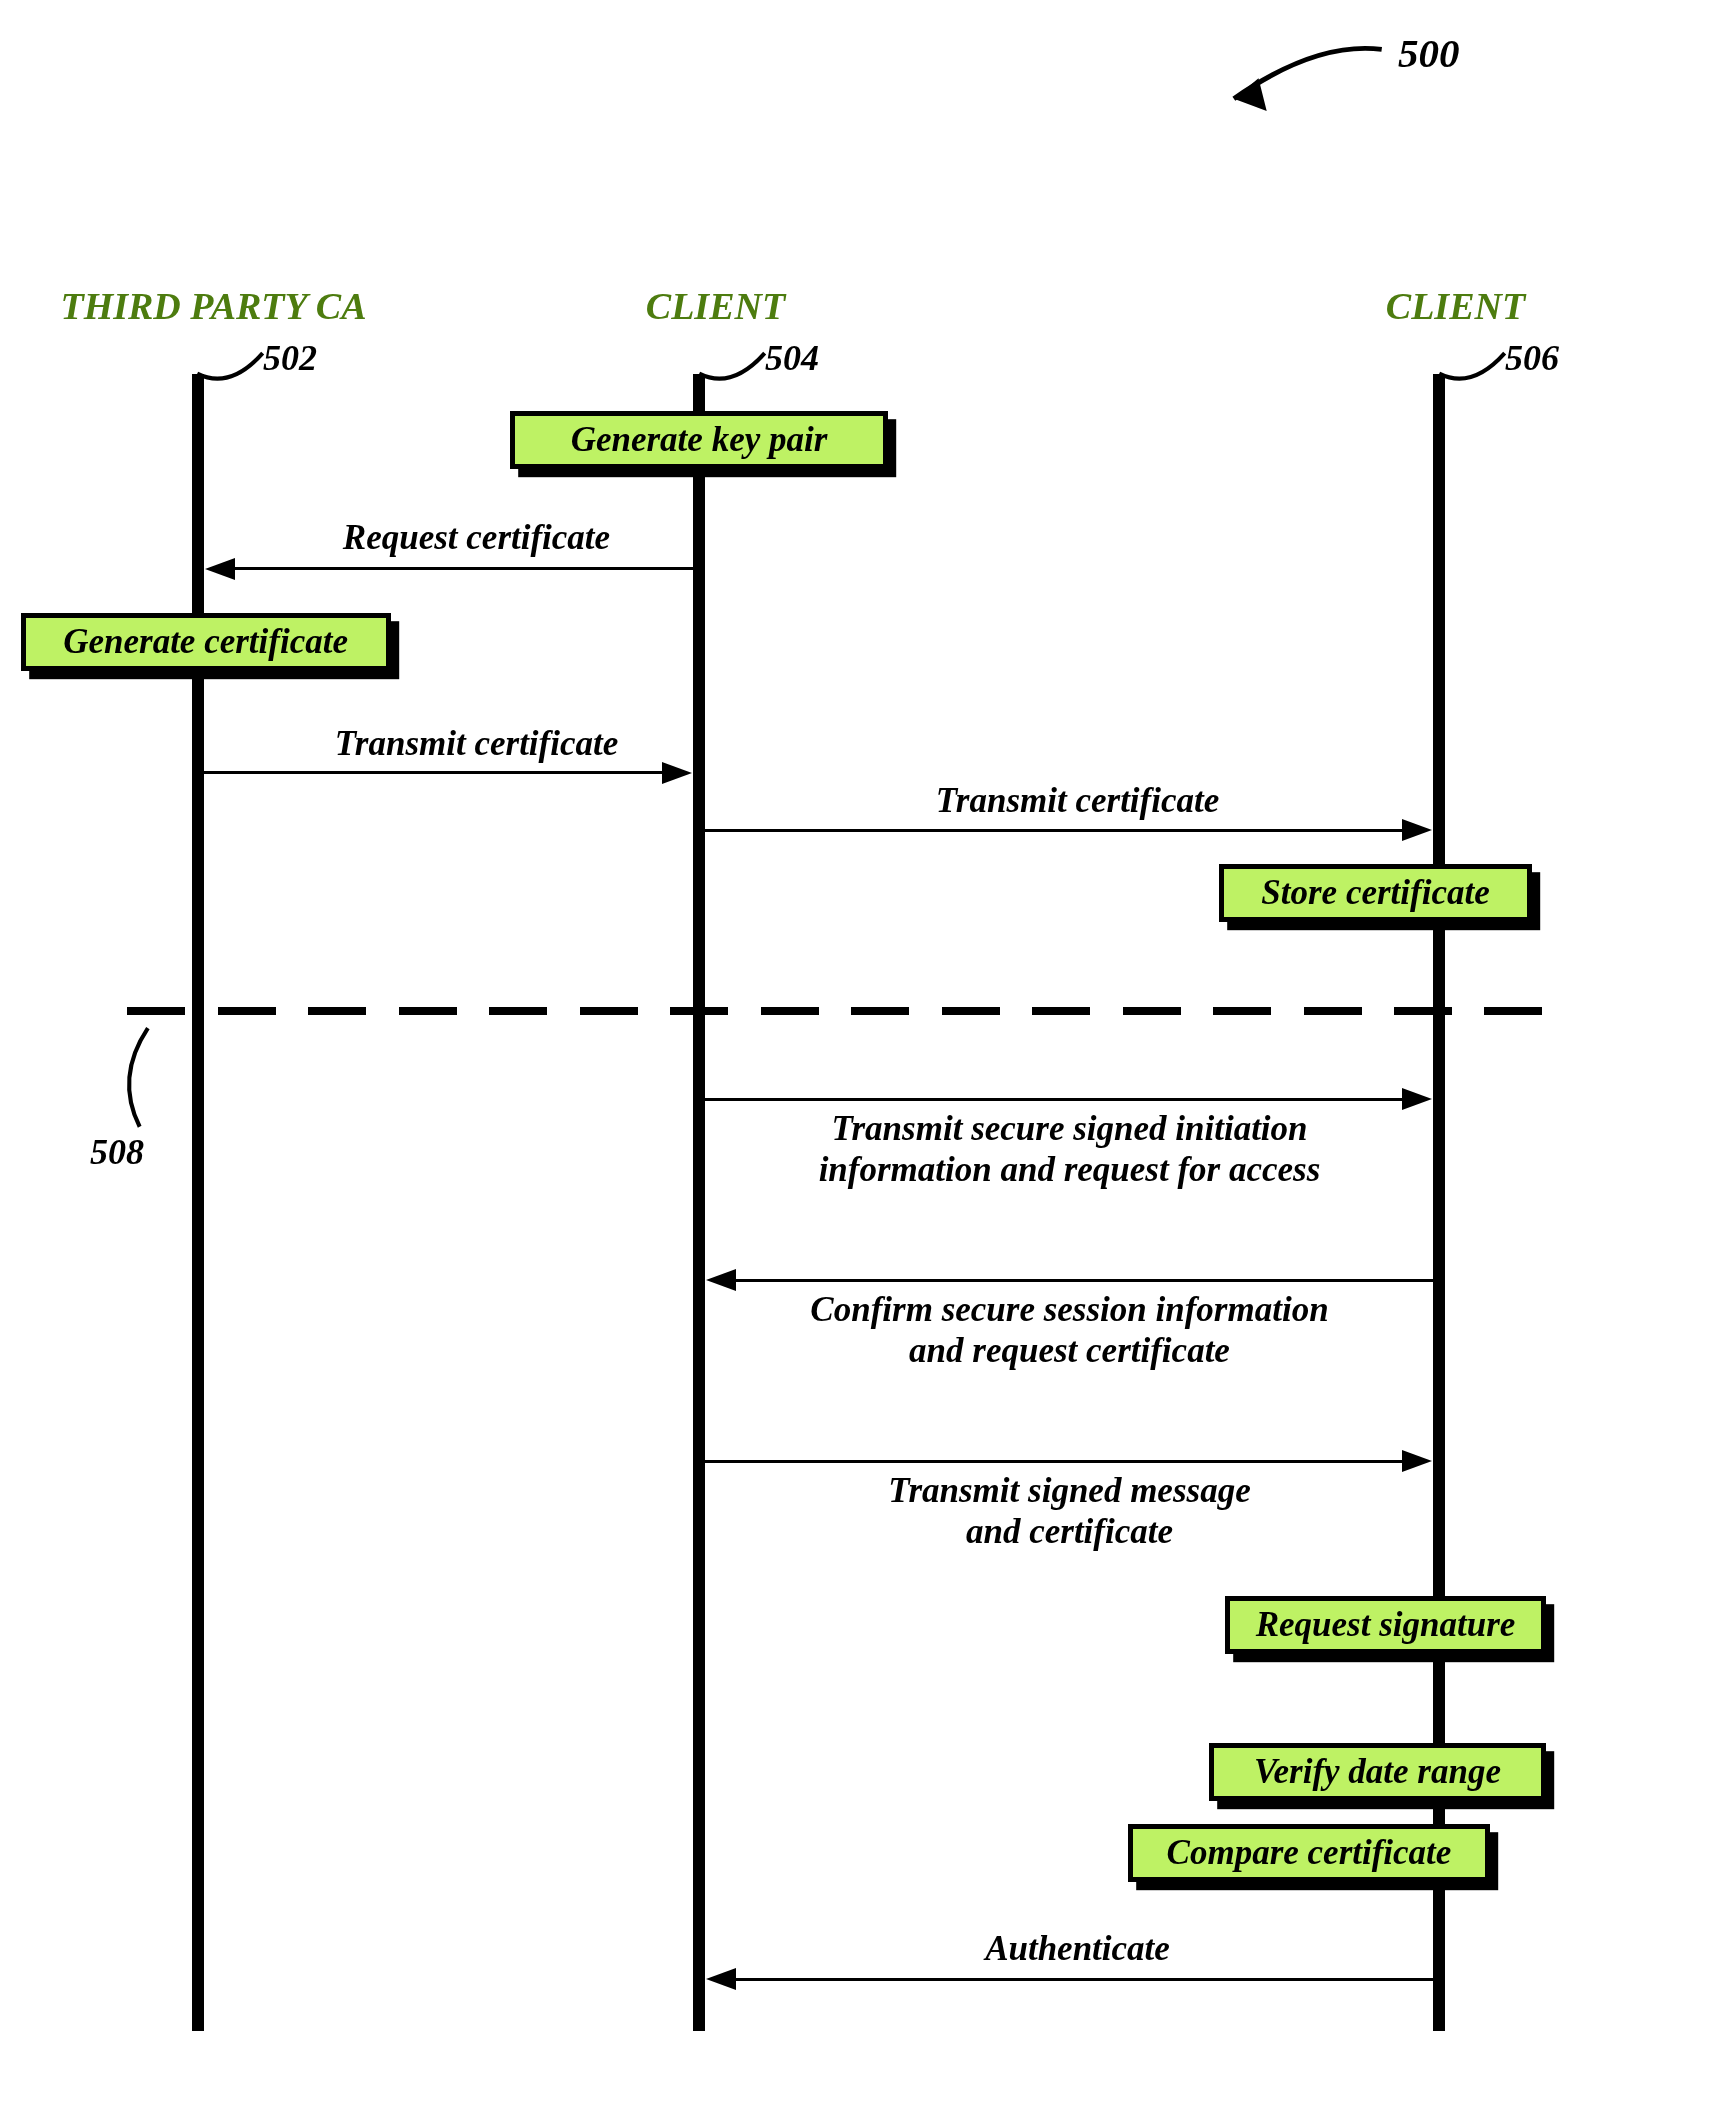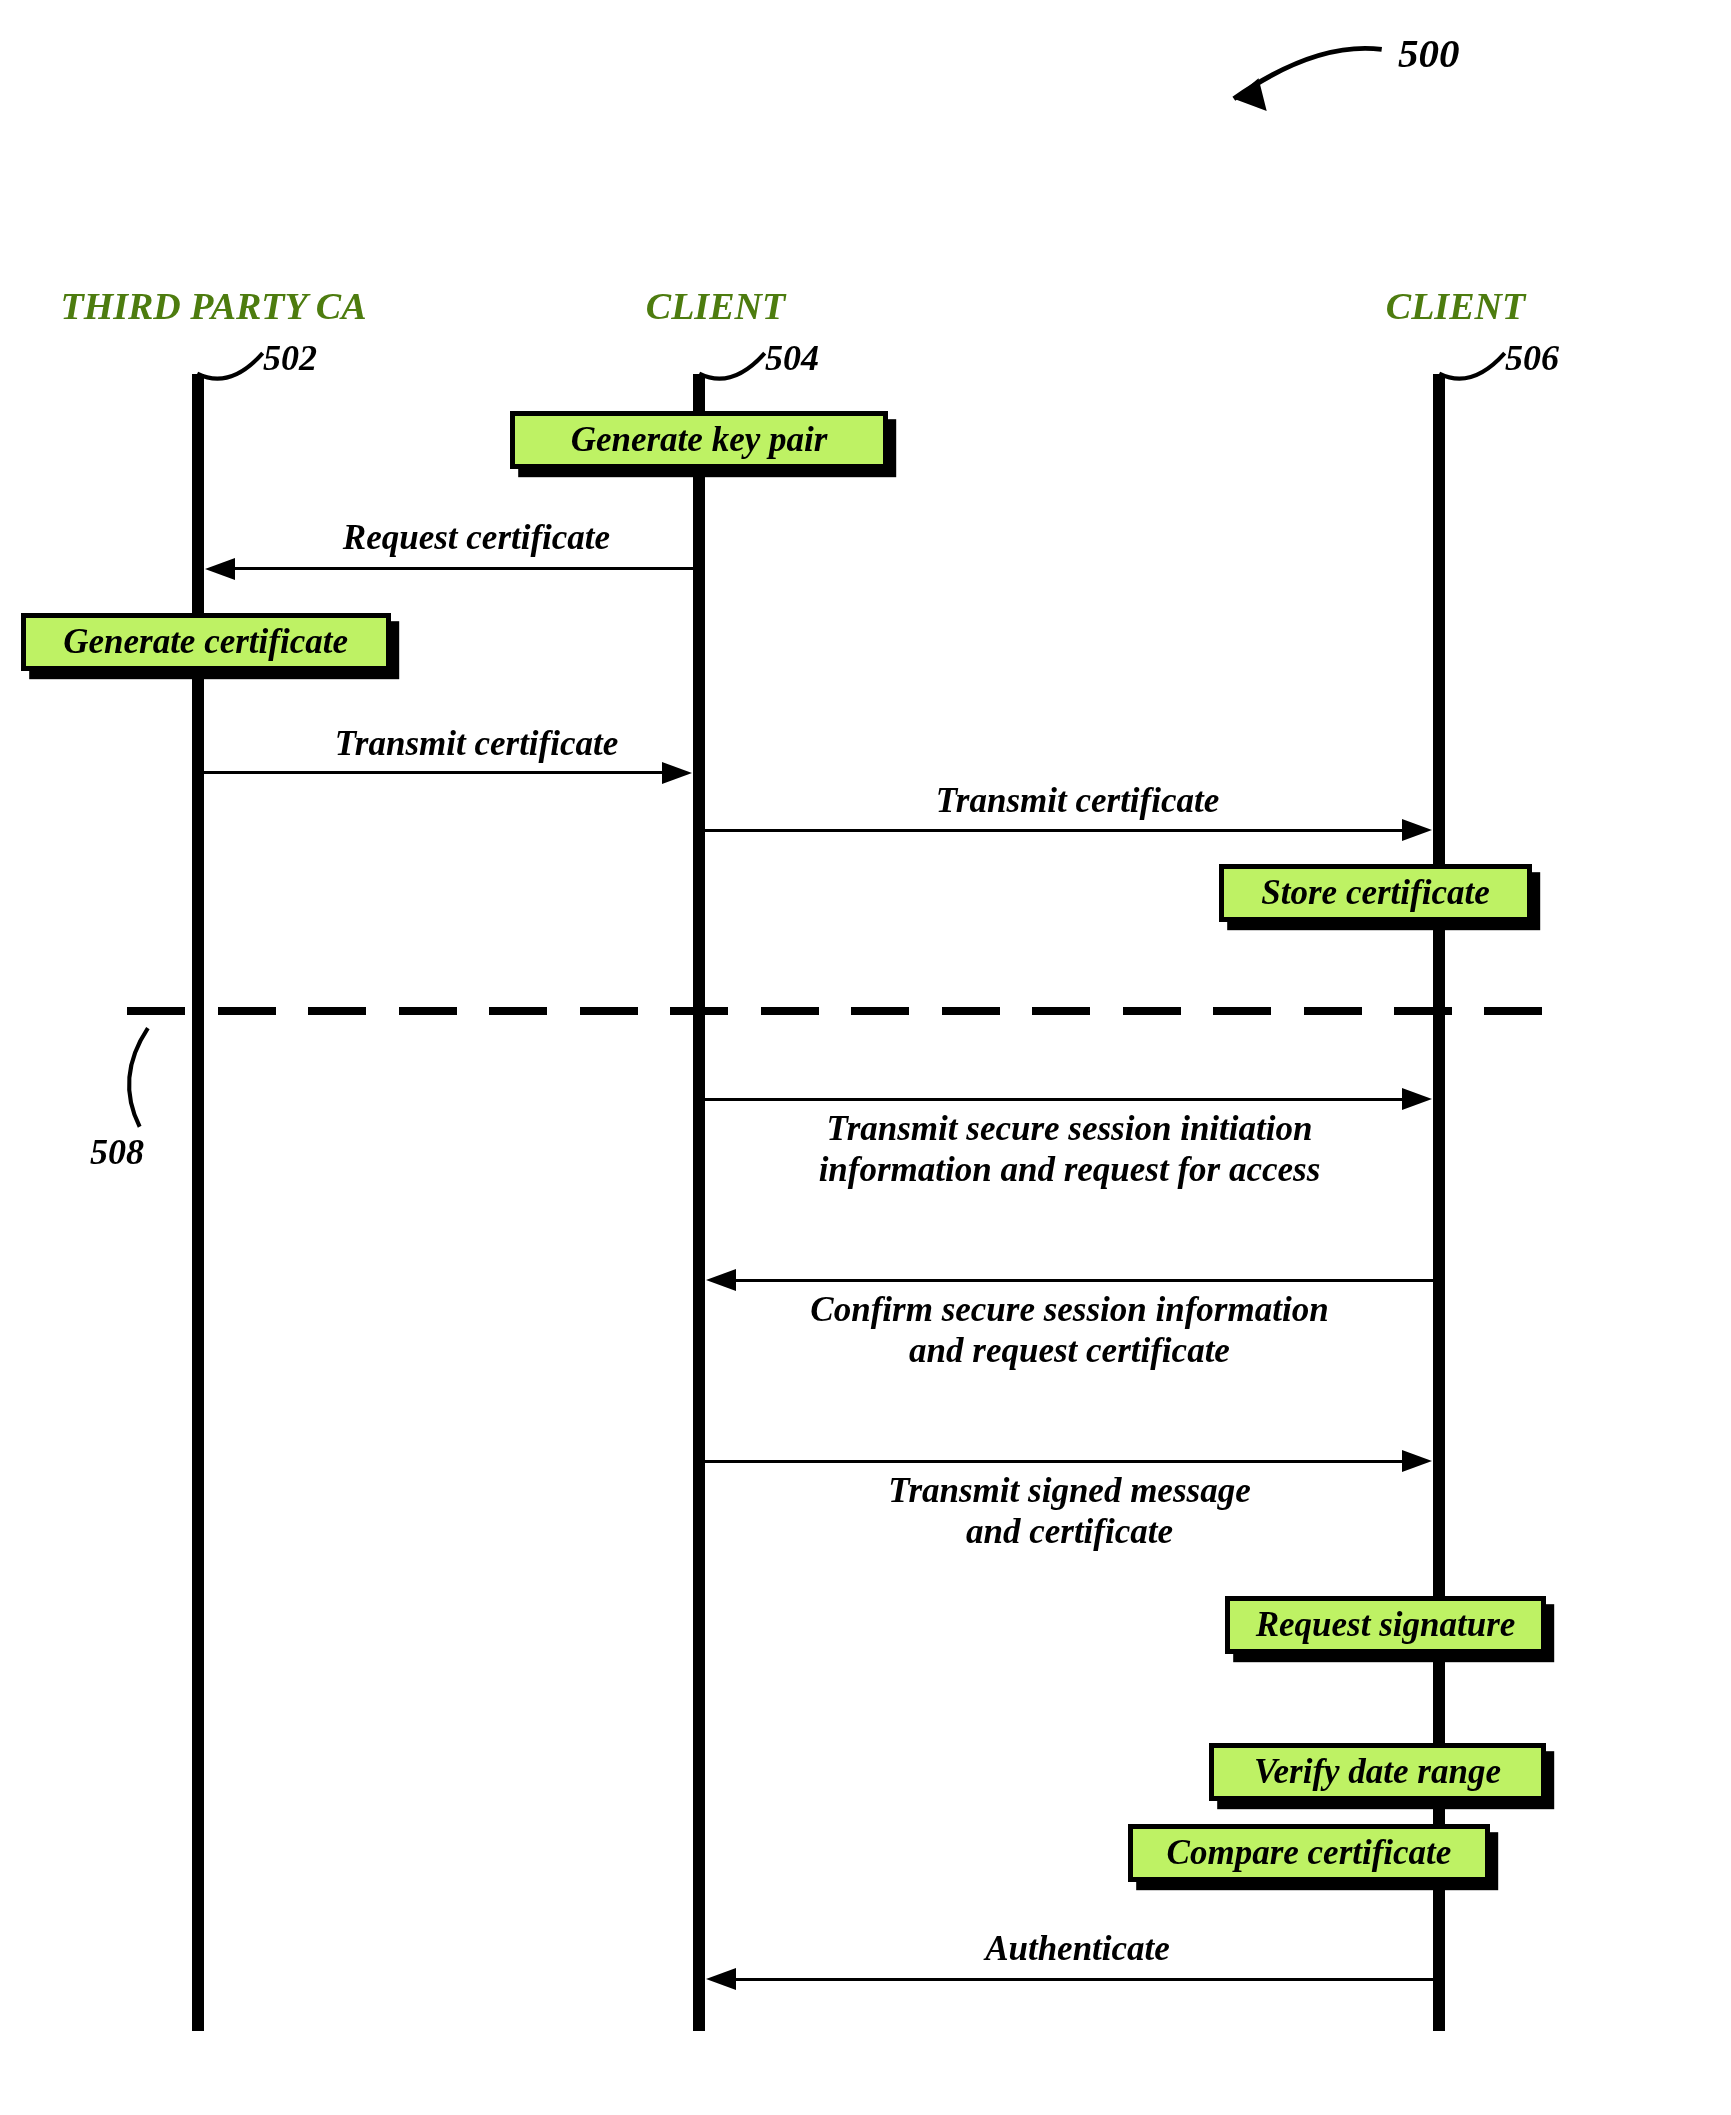--- a/index.html
+++ b/index.html
@@ -150,21 +150,21 @@
     <div class="divider-seg" style="left:1484px; top:1007px; width:58px;"></div>
   </div>
 
   <div class="ref-num" style="left:90px; top:1131px; font-size:36px;">508</div>
   <svg class="leader" style="left:115px; top:1028px;" width="74" height="107" viewBox="0 0 90 130">
     <path d="M40 0 Q 0 60 30 120" stroke="#000" stroke-width="5" fill="none"></path>
   </svg>
 
   <div class="msg-line" style="left:705px; top:1098px; width:697px;"></div>
   <div class="arrow-head arrow-right" style="left:1402px; top:1088px;"></div>
-  <div class="msg-text" style="left:716px; top:1109px; width:707px;">Transmit secure session initiation</div>
+  <div class="msg-text" style="left:716px; top:1109px; width:707px;">Transmit secure signed initiation</div>
   <div class="msg-text" style="left:716px; top:1150px; width:707px;">information and request for access</div>
 
   <div class="msg-line" style="left:736px; top:1279px; width:697px;"></div>
   <div class="arrow-head arrow-left" style="left:706px; top:1269px;"></div>
   <div class="msg-text" style="left:716px; top:1290px; width:707px;">Confirm secure session information</div>
   <div class="msg-text" style="left:716px; top:1331px; width:707px;">and request certificate</div>
 
   <div class="msg-line" style="left:705px; top:1460px; width:697px;"></div>
   <div class="arrow-head arrow-right" style="left:1402px; top:1450px;"></div>
   <div class="msg-text" style="left:716px; top:1471px; width:707px;">Transmit signed message</div>

